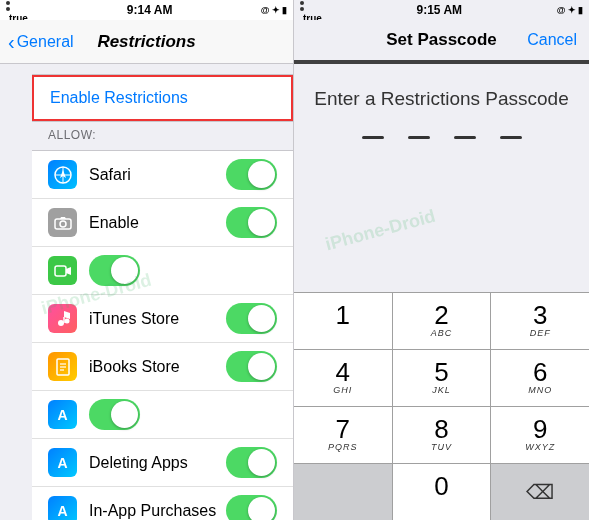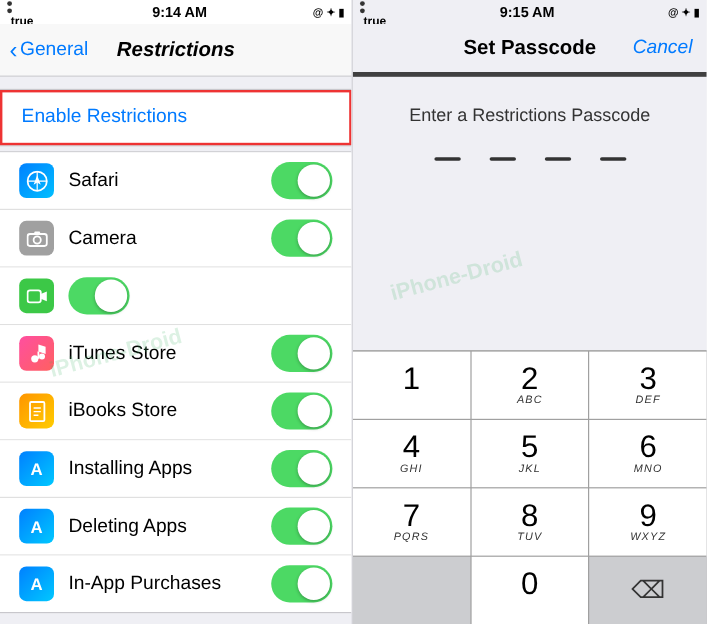--- a/index.html
+++ b/index.html
@@ -65,20 +65,21 @@
       font-size: 17px;
       font-weight: 600;
       color: #000;
       font-style: italic;
     }
 
     .content-scroll {
       flex: 1;
       overflow-y: auto;
       background: #efeff4;
+      padding-left: 32px;
     }
 
     .enable-section {
       background: #fff;
       margin: 10px 0 0 0;
       border-top: 1px solid #c8c7cc;
       border-bottom: 1px solid #c8c7cc;
     }
     .enable-row {
       padding: 12px 16px;
@@ -200,34 +201,33 @@
       font-size: 17px;
       font-weight: 600;
       color: #000;
     }
     .right-nav-cancel {
       position: absolute;
       right: 12px;
       color: #007aff;
       font-size: 16px;
       cursor: pointer;
-      font-style: italic;
     }
 
     .passcode-content {
       flex: 1;
       display: flex;
       flex-direction: column;
       align-items: center;
       background: #efeff4;
     }
 
     .passcode-instruction {
       margin-top: 24px;
-      font-size: 15px;
+      font-size: 19px;
       color: #333;
       margin-bottom: 26px;
     }
 
     .passcode-dots {
       display: flex;
       gap: 24px;
       margin-bottom: 20px;
     }
     .passcode-dash {
@@ -329,20 +329,21 @@
   </div>
 
   <div class="content-scroll" style="position:relative;">
 
     <div class="enable-section">
       <div class="enable-row">
         <span class="enable-text">Enable Restrictions</span>
       </div>
     </div>
 
+    <div class="section-header">ALLOW:</div>
 
     <div class="list-section">
 
       <div class="list-row">
         <div class="app-icon icon-safari">
           <svg width="18" height="18" viewBox="0 0 18 18">
               <circle cx="9" cy="9" r="8" fill="none" stroke="#fff" stroke-width="1.5"></circle>
               <line x1="9" y1="1" x2="9" y2="17" stroke="#fff" stroke-width="1"></line>
               <line x1="1" y1="9" x2="17" y2="9" stroke="#fff" stroke-width="1"></line>
               <polygon points="9,4 12,12 9,10 6,12" fill="#fff"></polygon>
@@ -355,21 +356,21 @@
       </div>
 
       <div class="list-row">
         <div class="app-icon icon-camera">
           <svg width="18" height="14" viewBox="0 0 18 14">
               <rect x="1" y="3" width="16" height="10" rx="2" fill="none" stroke="#fff" stroke-width="1.5"></rect>
               <circle cx="9" cy="8" r="3" fill="none" stroke="#fff" stroke-width="1.5"></circle>
               <path d="M6 3 L7 1 L11 1 L12 3" fill="#fff"></path>
             </svg>
         </div>
-        <span class="row-label">Camera</span>
+        <span class="row-label">Enable</span>
         <div class="toggle">
             <div class="toggle-knob"></div>
           </div>
       </div>
 
       <div class="list-row">
         <div class="app-icon icon-facetime">
           <svg width="18" height="14" viewBox="0 0 18 14">
               <rect x="1" y="2" width="11" height="10" rx="2" fill="none" stroke="#fff" stroke-width="1.5"></rect>
               <polygon points="12,5 17,3 17,11 12,9" fill="#fff"></polygon>
@@ -407,21 +408,20 @@
         <span class="row-label">iBooks Store</span>
         <div class="toggle">
             <div class="toggle-knob"></div>
           </div>
       </div>
 
       <div class="list-row">
         <div class="app-icon icon-installing">
           <span style="color:#fff;font-size:14px;font-weight:600;">A</span>
         </div>
-        <span class="row-label">Installing Apps</span>
         <div class="toggle">
             <div class="toggle-knob"></div>
           </div>
       </div>
 
       <div class="list-row">
         <div class="app-icon icon-deleting">
           <span style="color:#fff;font-size:14px;font-weight:600;">A</span>
         </div>
         <span class="row-label">Deleting Apps</span>

